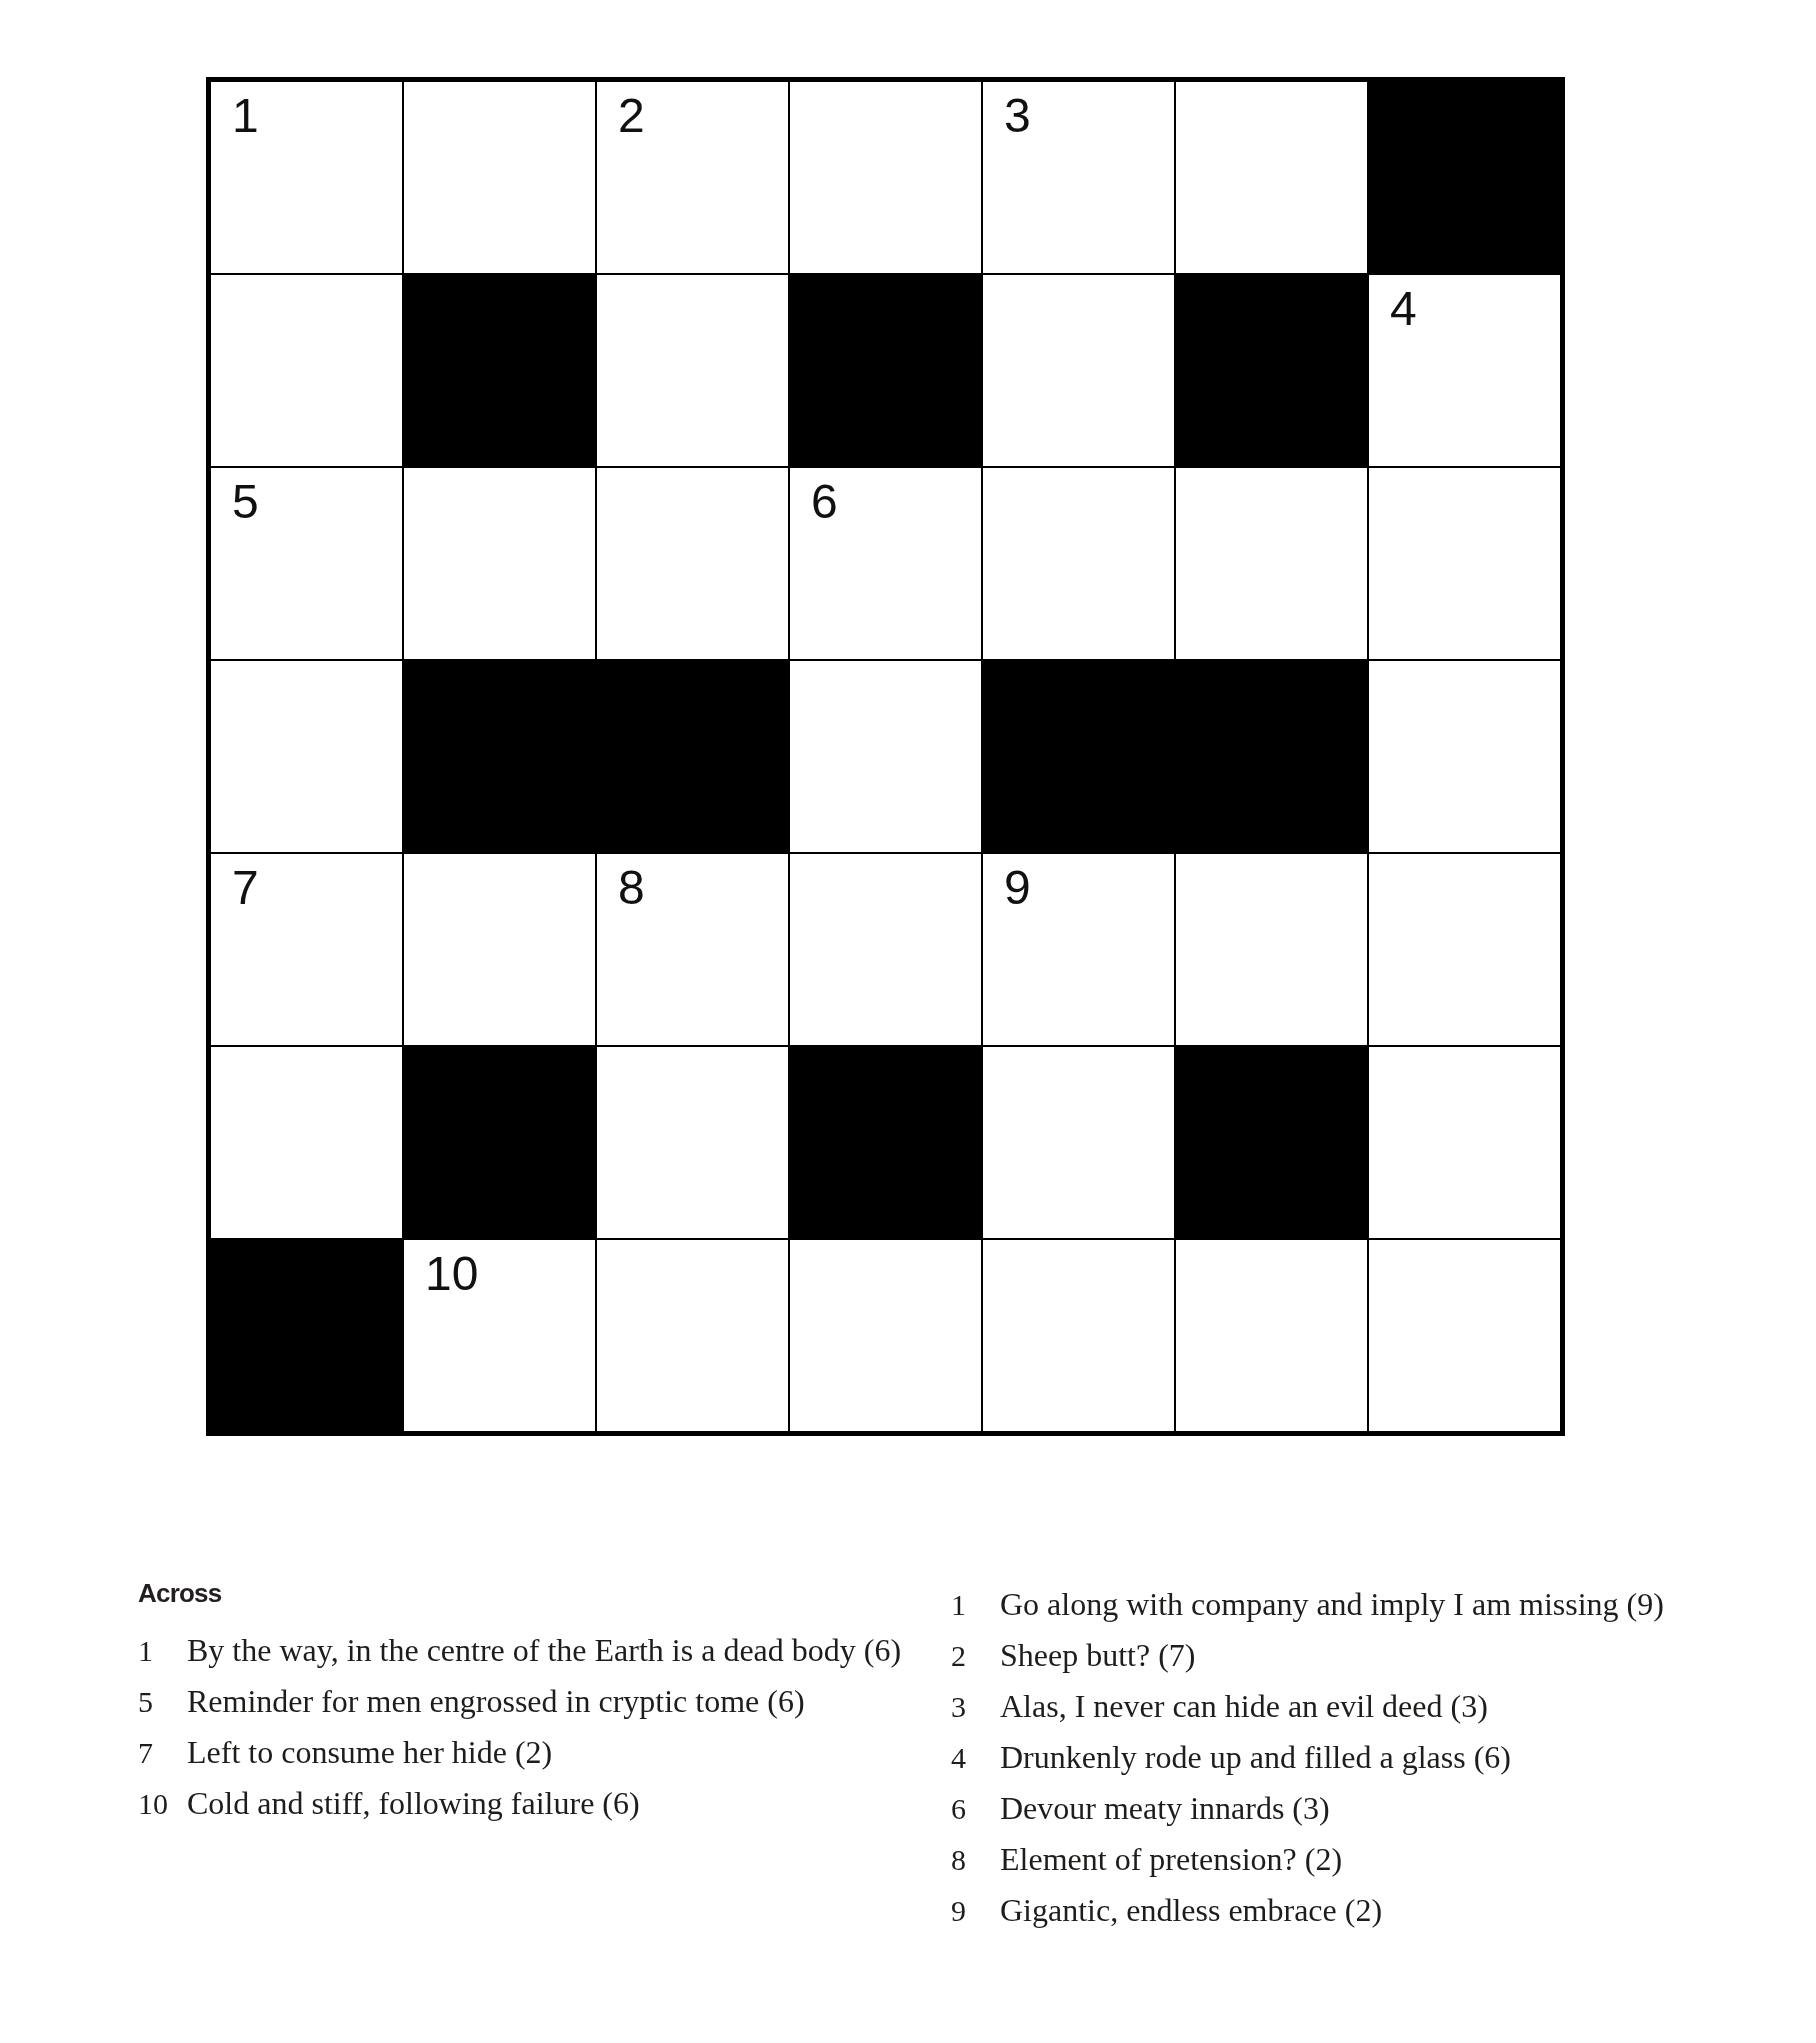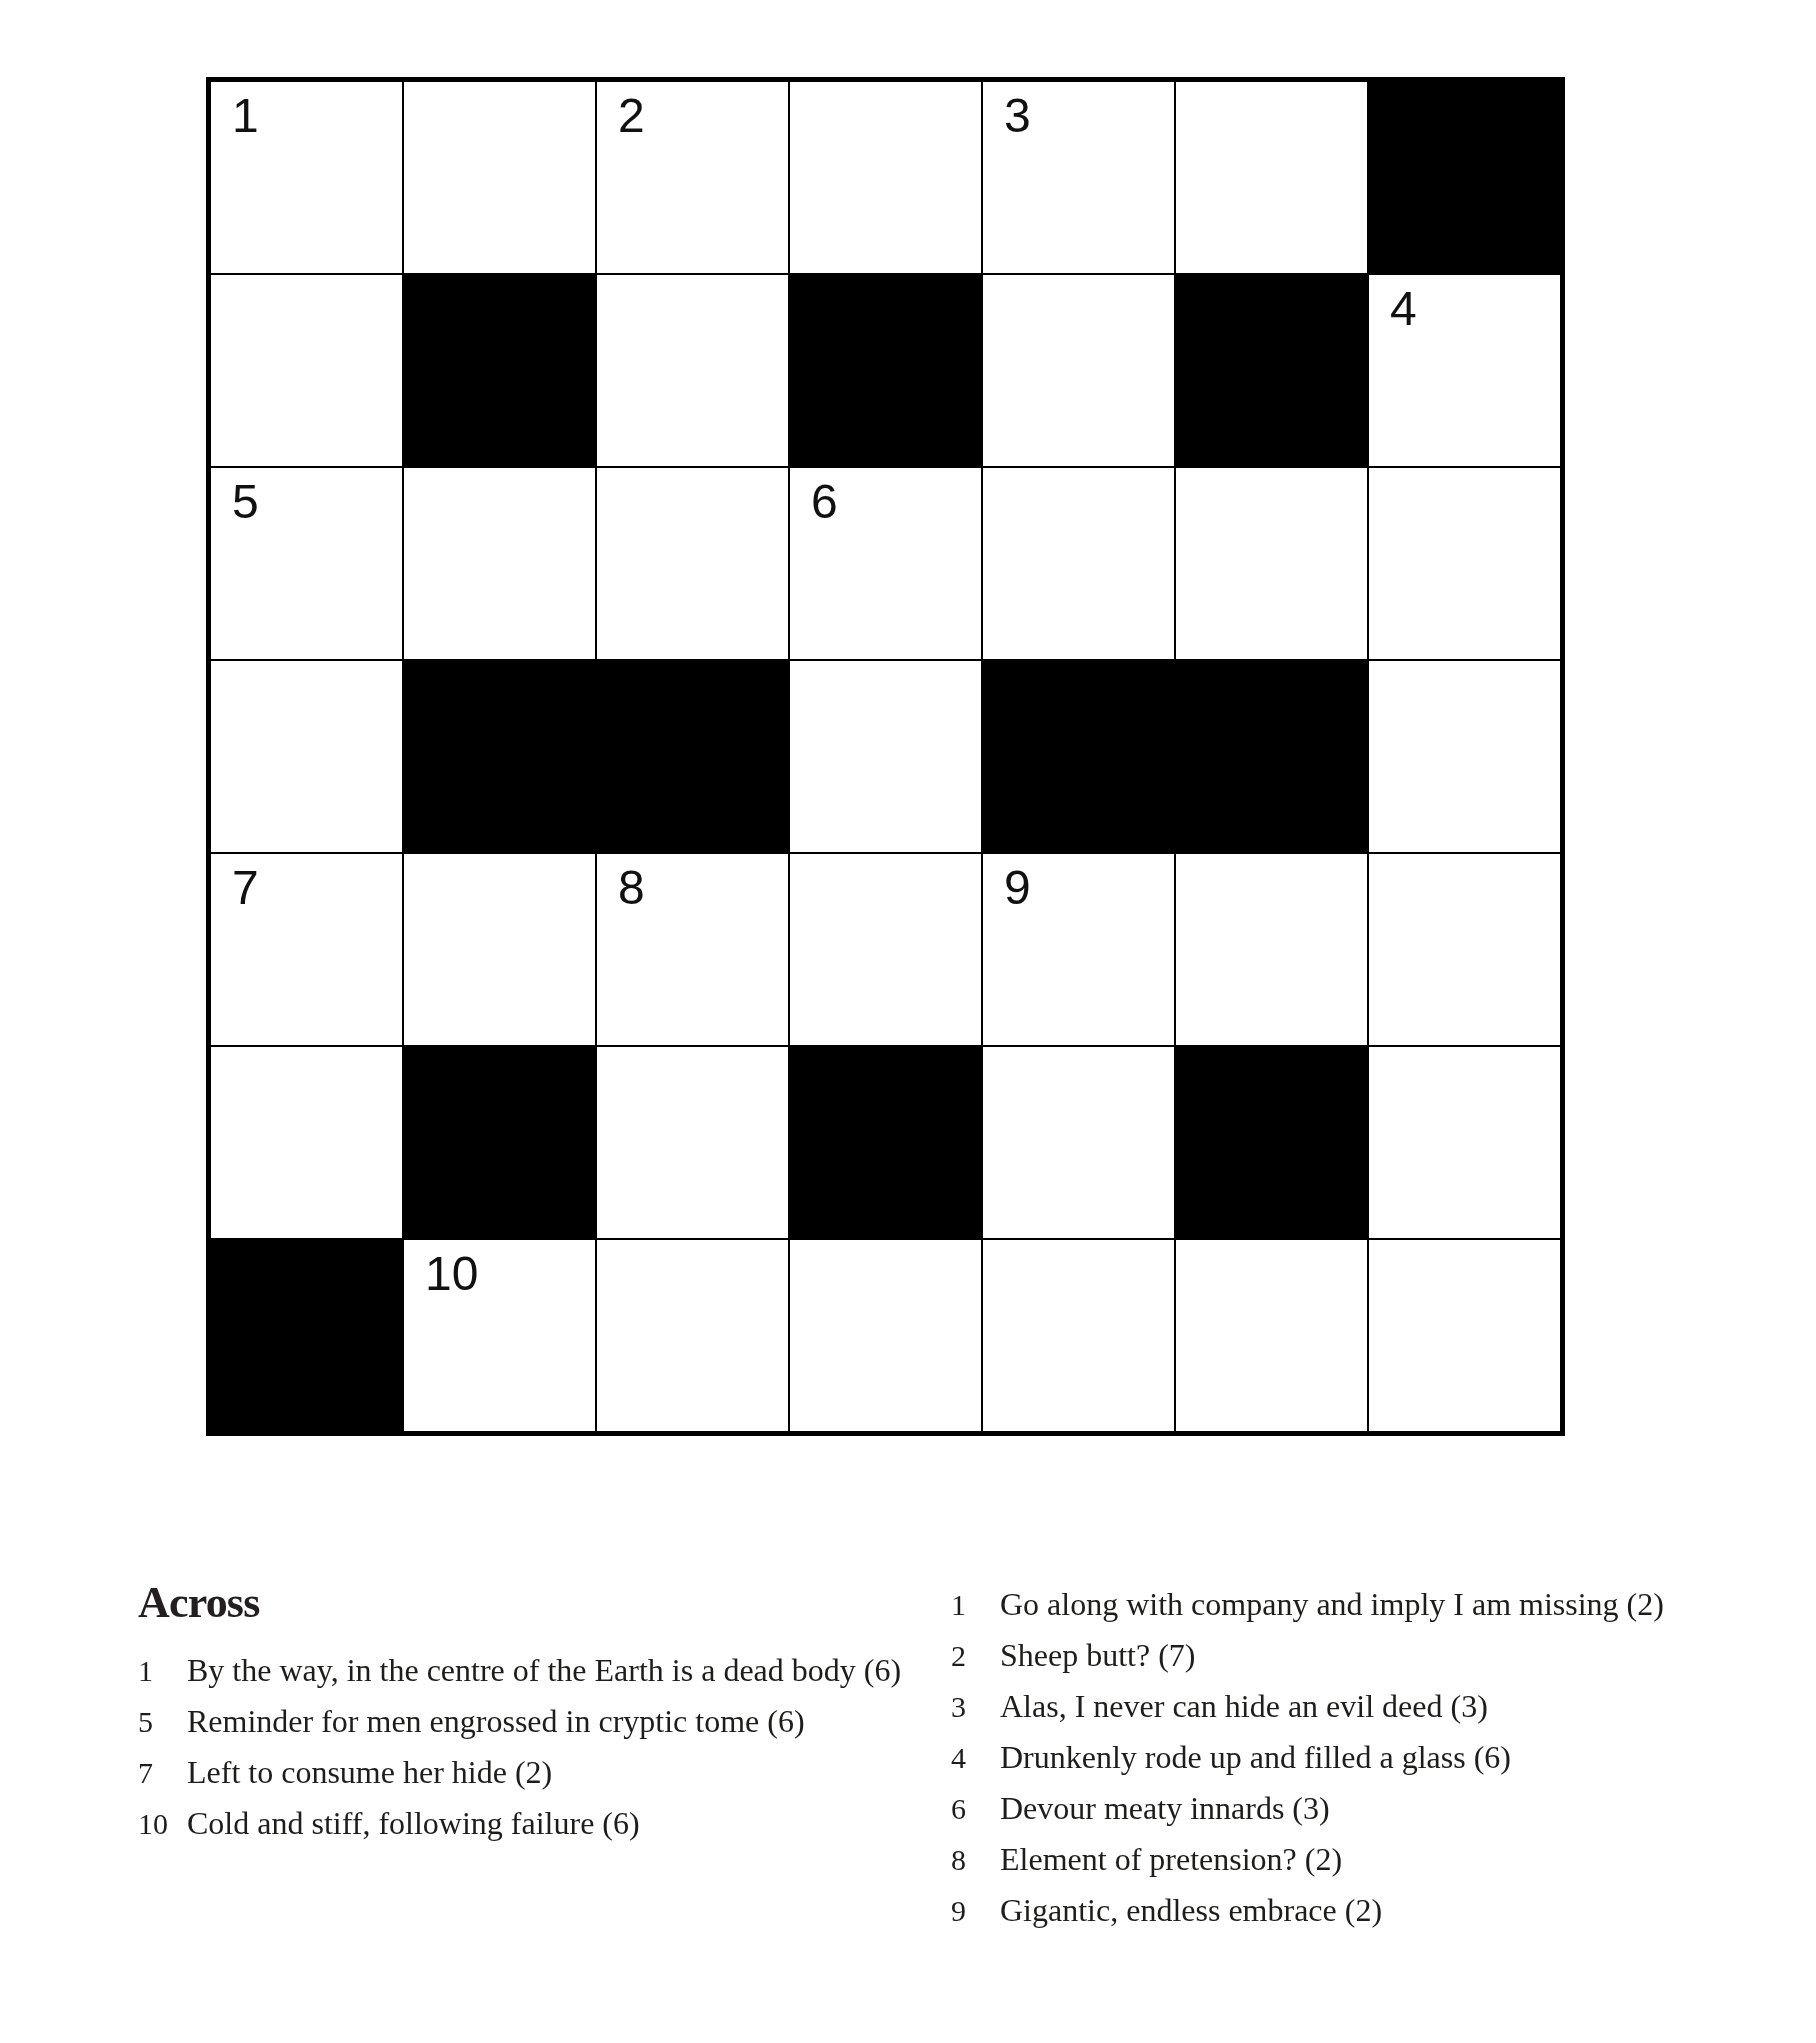--- a/index.html
+++ b/index.html
@@ -49,23 +49,23 @@
   
   .clues {
     position: absolute;
     top: 1579px;
   }
   .clues.across { left: 138px;  width: 790px; }
   .clues.down   { left: 951px; width: 830px; }
 
   .clues h2 {
     margin: 0 0 17.6px 0;
-    font-family: Liberation Serif, serif;
+    font-family: Liberation Sans, sans-serif;
     font-weight: 700;
-    font-size: 44px;
+    font-size: 26px;
     line-height: 1.1;
     color: #231f20;
     letter-spacing: -0.8px;
   }
   .clue-list {
     list-style: none;
     margin: 0;
     padding: 0;
   }
   .clue {
@@ -177,21 +177,21 @@
         <span class="num">10</span>
         <span class="text">Cold and stiff, following failure (6)</span>
       </li>
     </ol>
 </section>
 
 <section class="clues down">
   <ol class="clue-list" id="down-list">
       <li class="clue">
         <span class="num">1</span>
-        <span class="text">Go along with company and imply I am missing (2)</span>
+        <span class="text">Go along with company and imply I am missing (9)</span>
       </li>
       <li class="clue">
         <span class="num">2</span>
         <span class="text">Sheep butt? (7)</span>
       </li>
       <li class="clue">
         <span class="num">3</span>
         <span class="text">Alas, I never can hide an evil deed (3)</span>
       </li>
       <li class="clue">

